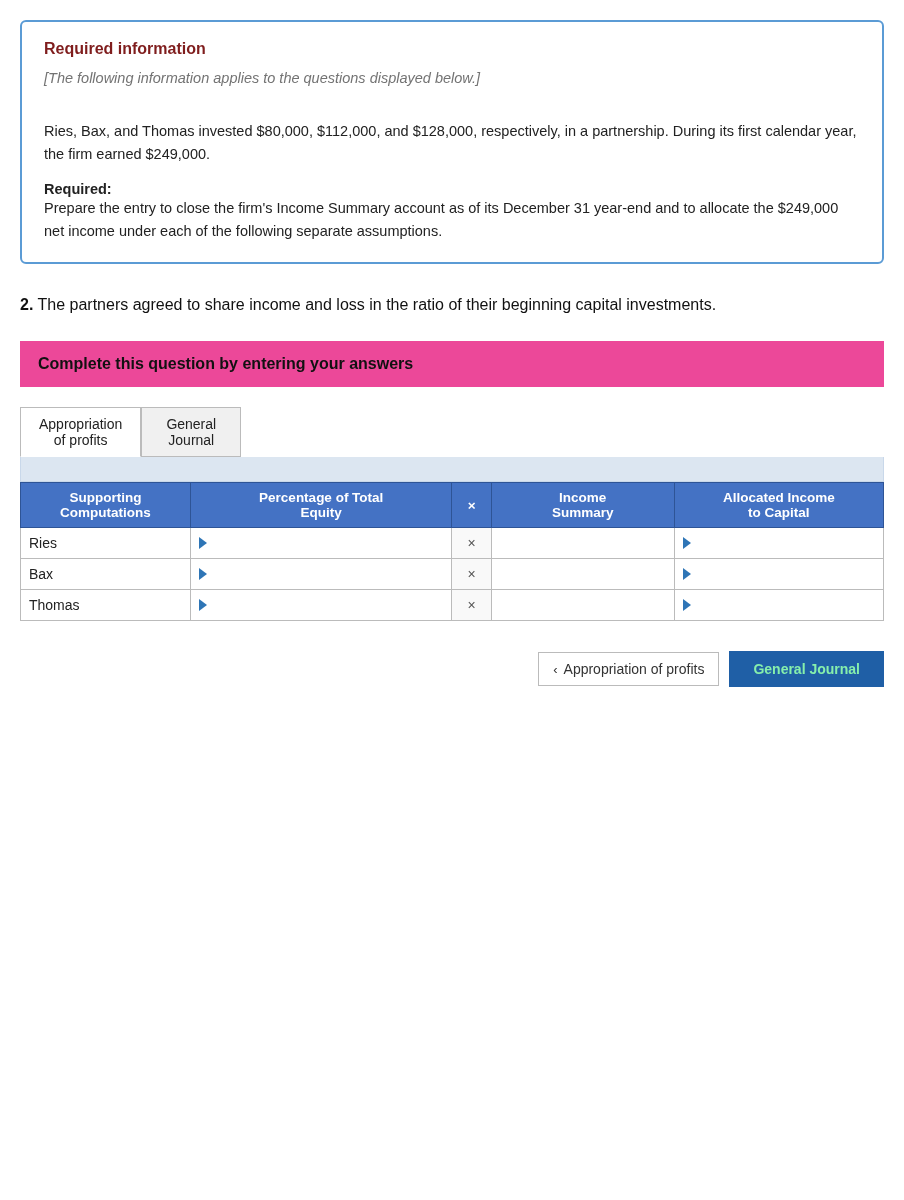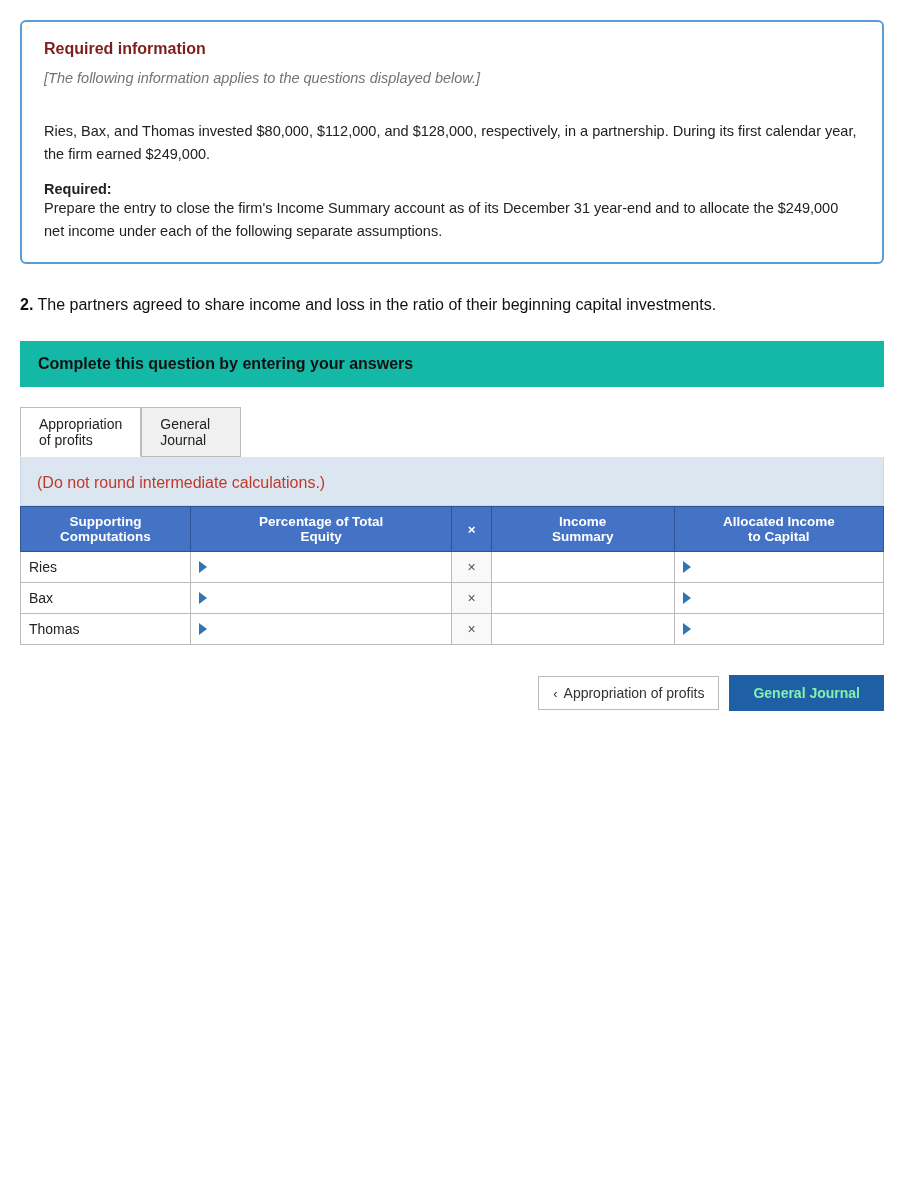--- a/index.html
+++ b/index.html
@@ -62,42 +62,42 @@
       margin-bottom: 24px;
       color: #111;
     }
 
     .question-section strong {
       font-weight: bold;
     }
 
     
     .complete-banner {
-      background: #14b8a6;
+      background: #ec4899;
       padding: 14px 18px;
       font-weight: bold;
       font-size: 16px;
       margin-bottom: 20px;
       color: #111;
     }
 
     
     .tabs-row {
       display: flex;
       border-bottom: none;
       margin-bottom: 0;
     }
 
     .tab {
       border: 1px solid #bbb;
       padding: 8px 18px;
       font-size: 14px;
       cursor: pointer;
       background: #fff;
-      text-align: left;
+      text-align: center;
       min-width: 100px;
     }
 
     .tab.active {
       background: #fff;
       border-bottom: 1px solid #fff;
       font-weight: normal;
     }
 
     .tab:not(.active) {
@@ -259,21 +259,20 @@
   <div class="tabs-row">
     <div class="tab active">
       <span>Appropriation<br>of profits</span>
     </div>
     <div class="tab">
       <span>General<br>Journal</span>
     </div>
   </div>
 
   <div class="allocate-header">
-    <div class="do-not-round">(Do not round intermediate calculations.)</div>
   </div>
 
   <table class="computations-table">
     <thead>
       <tr>
         <th class="th-supporting">Supporting<br>Computations</th>
         <th class="th-percentage">Percentage of Total<br>Equity</th>
         <th class="th-mult">×</th>
         <th class="th-income">Income<br>Summary</th>
         <th class="th-allocated">Allocated Income<br>to Capital</th>

